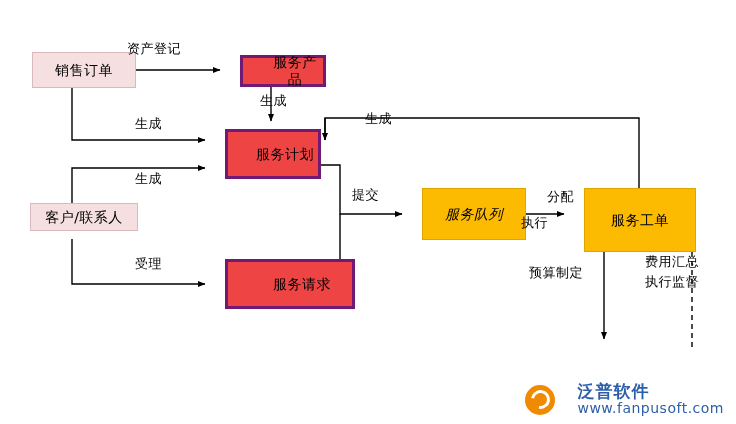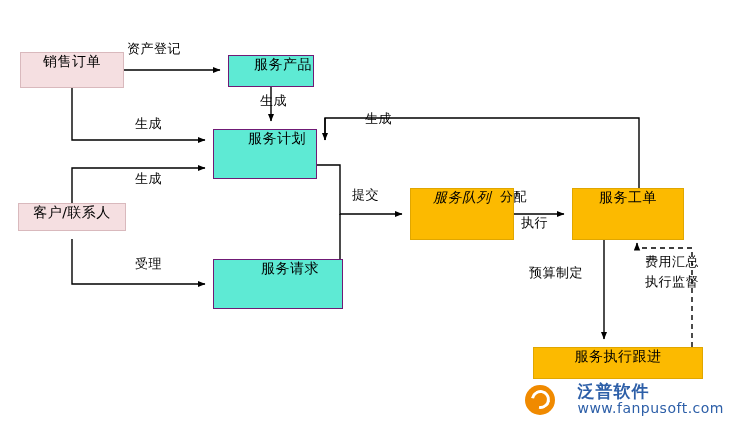--- a/index.html
+++ b/index.html
@@ -19,35 +19,36 @@
     position: absolute;
     left: 0;
     top: 0;
     width: 736px;
     height: 424px;
   }
   .node {
     position: absolute;
     box-sizing: border-box;
     display: flex;
-    align-items: flex-start;
+    align-items: center;
     justify-content: center;
     text-align: center;
     font-size: 14px;
     color: #000000;
     line-height: 1.2;
     letter-spacing: 0.5px;
+    margin-left: 12px;
   }
   .node-pink {
     background: #f5dfe1;
     border: 1px solid #d9b9bd;
   }
   .node-blue {
-    background: #5eead4;
-    border: 1px solid #701a75;
+    background: #ef4444;
+    border: 3px solid #701a75;
     padding-left: 24px;
   }
   .node-orange {
     background: #fcba00;
     border: 1px solid #e0a600;
   }
   .edge-label {
     position: absolute;
     font-size: 13px;
     color: #000000;
@@ -134,47 +135,44 @@
     <path d="M692,347 L692,248 L637,248" stroke="#000000" stroke-width="1.4" fill="none" stroke-dasharray="5,4"></path>
     <path d="M637,248 L637,243" stroke="#000000" stroke-width="1.4" fill="none" marker-end="url(#arrow)"></path>
   </svg>
 
   <div class="node node-pink" style="left:20px;  top:52px;  width:104px; height:36px;">
       <span>销售订单</span>
     </div>
   <div class="node node-blue" style="left:228px; top:55px;  width:86px;  height:32px;">
       <span>服务产品</span>
     </div>
-  <div class="node node-blue" style="left:213px; top:129px; width:104px; height:50px;">
+  <div class="node node-blue" style="left:213px; top:129px; width:96px; height:50px;">
       <span>服务计划</span>
     </div>
   <div class="node node-pink" style="left:18px;  top:203px; width:108px; height:28px;">
       <span>客户/联系人</span>
     </div>
   <div class="node node-blue" style="left:213px; top:259px; width:130px; height:50px;">
       <span>服务请求</span>
     </div>
   <div class="node node-orange" style="left:410px; top:188px; width:104px; height:52px;font-style:italic;">
       <span>服务队列</span>
     </div>
-  <div class="node node-orange" style="left:572px; top:188px; width:112px; height:52px;">
+  <div class="node node-orange" style="left:572px; top:188px; width:112px; height:64px;">
       <span>服务工单</span>
-    </div>
-  <div class="node node-orange" style="left:533px; top:347px; width:170px; height:32px;">
-      <span>服务执行跟进</span>
     </div>
 
   <div class="edge-label" style="left:127px; top:40px;">资产登记</div>
   <div class="edge-label" style="left:260px; top:92px;">生成</div>
   <div class="edge-label" style="left:135px; top:115px;">生成</div>
   <div class="edge-label" style="left:365px; top:110px;">生成</div>
   <div class="edge-label" style="left:135px; top:170px;">生成</div>
   <div class="edge-label" style="left:135px; top:255px;">受理</div>
   <div class="edge-label" style="left:352px; top:186px;">提交</div>
-  <div class="edge-label" style="left:500px; top:188px;">分配</div>
+  <div class="edge-label" style="left:547px; top:188px;">分配</div>
   <div class="edge-label" style="left:521px; top:214px;">执行</div>
   <div class="edge-label" style="left:529px; top:264px;">预算制定</div>
   <div class="edge-label" style="left:645px; top:253px;">费用汇总</div>
   <div class="edge-label" style="left:645px; top:273px;">执行监督</div>
 
   <div class="watermark">
     <div class="wm-logo">
       <div class="wm-logo-inner"></div>
     </div>
     <div class="wm-text">

